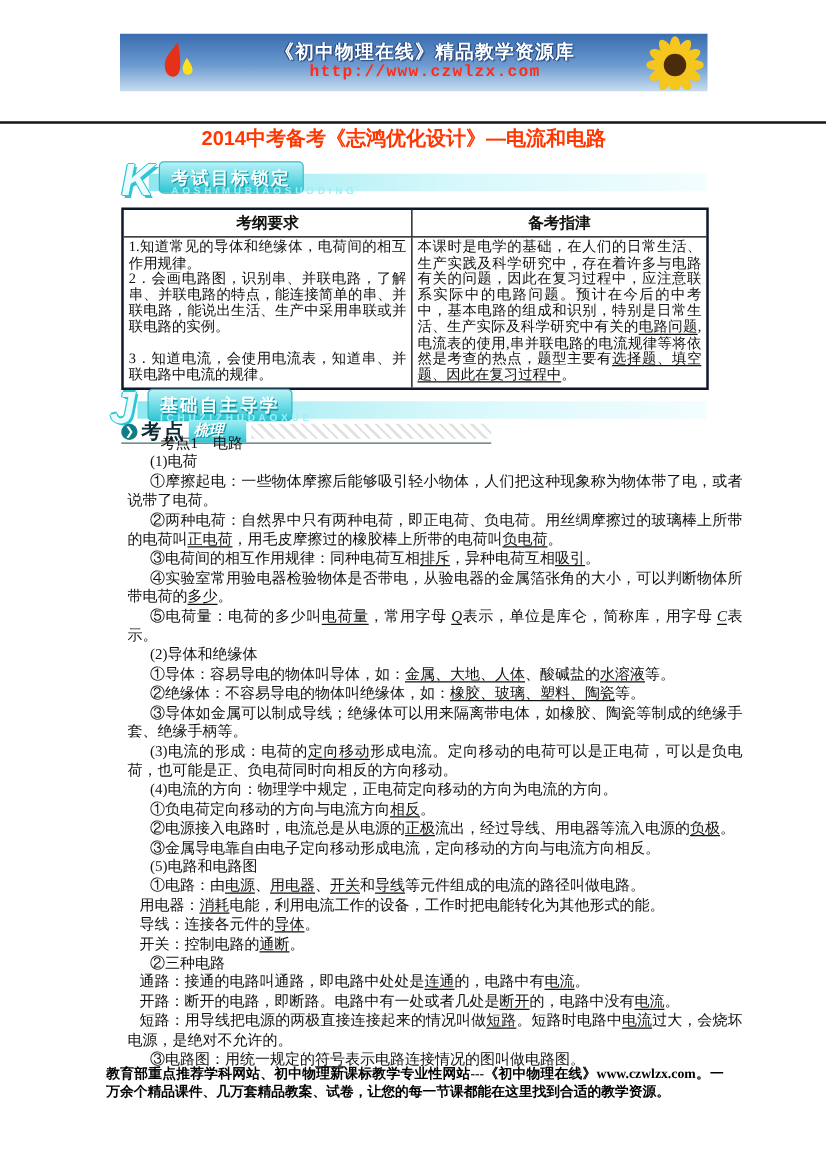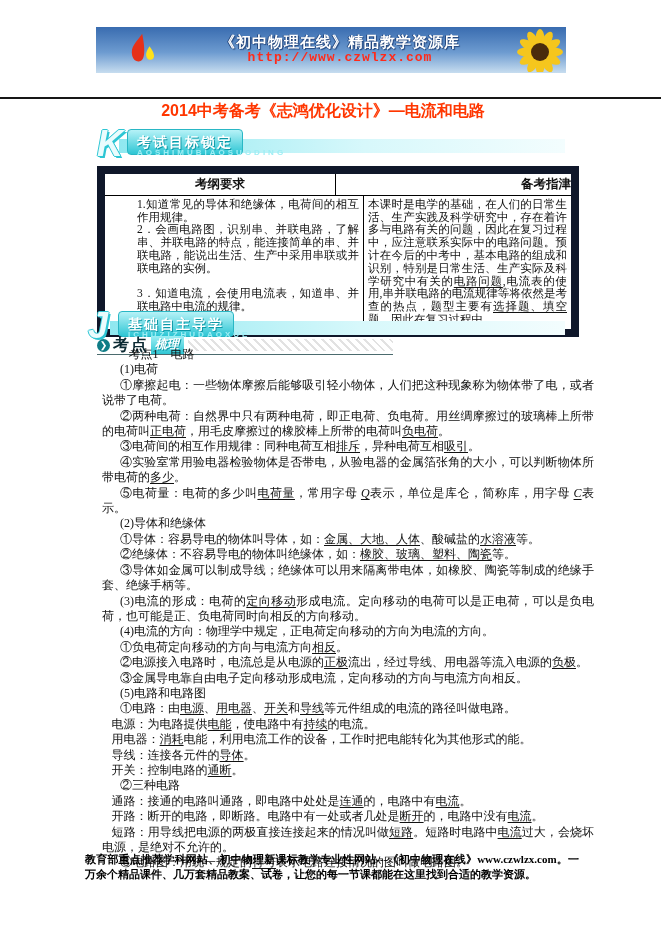--- a/index.html
+++ b/index.html
@@ -36,43 +36,43 @@
                          2px 2px 0 #2ec6d4;}
   .sec .badge{position:absolute;left:30px;top:0;display:inline-block;
              background:linear-gradient(#b6f2f7,#2ec6d4);
              border:1px solid #29b7c5;border-radius:4px;
              color:#ffffff;font-weight:bold;font-size:14px;line-height:16px;
              padding:4px 9px;text-shadow:1px 1px 0 #0d98a6;letter-spacing:2px;}
   .sec .pinyin{position:absolute;left:40px;top:19px;color:#9feef4;font-size:8px;
              font-weight:bold;letter-spacing:3px;}
 
   
-  .tbl{position:absolute;left:97px;top:166px;width:466px;border:8px solid #0f172a;
+  .tbl{position:absolute;left:97px;top:166px;width:466px;border:2px solid #0f172a;
        font-size:11.5px;line-height:12.8px;}
   .tbl-head{display:flex;border-bottom:1px solid #000;}
   .hcell{text-align:center;font-weight:bold;font-size:12.5px;padding:4px 0;}
   .hcell.l{width:230px;border-right:1px solid #000;}
-  .hcell.r{flex:1;text-align:right;}
-  .tbl-body{display:flex;margin-left:28px;}
+  .hcell.r{flex:1;}
+  .tbl-body{display:flex;}
   .cell{padding:2px 4px 3px 4px;text-align:justify;}
   .cell.l{width:222px;border-right:1px solid #000;}
   .cell.r{flex:1;}
   .cell p{margin:0;}
 
   
   .tag{position:absolute;left:97px;top:336px;width:296px;height:18px;
        border-bottom:1px solid #4b6b6e;font-family:"Liberation Sans", sans-serif;
        display:flex;align-items:center;}
   .dot{width:13px;height:13px;border-radius:50%;background:#0f7c86;color:#fff;
        font-size:9px;display:inline-flex;align-items:center;justify-content:center;
        margin-right:3px;flex:0 0 auto;}
   .dot::before{content:"\276F";}
   .tag-bold{font-weight:bold;font-size:16px;color:#0c2a33;letter-spacing:2px;}
   .tag-italic{font-style:italic;font-weight:bold;font-size:12px;color:#fff;
-       background:linear-gradient(#9deef4,#2ec6d4);padding:0 5px 1px 4px;
+       background:linear-gradient(#9deef4,#2ec6d4);padding:0 18px 1px 4px;
        margin-left:2px;text-shadow:1px 1px 0 #0d98a6;}
   .hatch{flex:1;height:12px;margin-left:4px;
        background:repeating-linear-gradient(45deg,#e2e2e2 0 2px,#ffffff 2px 6px);}
 
   
   .bodytext{position:absolute;left:102px;top:347px;width:492px;font-size:12px;
             line-height:15.4px;}
   .bp{margin:0;text-align:justify;}
   .ind-t{text-indent:2.2em;}
   .ind-a{text-indent:1.5em;}
@@ -170,21 +170,20 @@
       <p class="bp ind-a"><span>①导体：容易导电的物体叫导体，如：</span><span class="u">金属、大地、人体</span><span>、酸碱盐的</span><span class="u">水溶液</span><span>等。</span></p>
       <p class="bp ind-a"><span>②绝缘体：不容易导电的物体叫绝缘体，如：</span><span class="u">橡胶、玻璃、塑料、陶瓷</span><span>等。</span></p>
       <p class="bp ind-a"><span>③导体如金属可以制成导线；绝缘体可以用来隔离带电体，如橡胶、陶瓷等制成的绝缘手套、绝缘手柄等。</span></p>
       <p class="bp ind-a"><span>(3)电流的形成：电荷的</span><span class="u">定向移动</span><span>形成电流。定向移动的电荷可以是正电荷，可以是负电荷，也可能是正、负电荷同时向相反的方向移动。</span></p>
       <p class="bp ind-a"><span>(4)电流的方向：物理学中规定，正电荷定向移动的方向为电流的方向。</span></p>
       <p class="bp ind-a"><span>①负电荷定向移动的方向与电流方向</span><span class="u">相反</span><span>。</span></p>
       <p class="bp ind-a"><span>②电源接入电路时，电流总是从电源的</span><span class="u">正极</span><span>流出，经过导线、用电器等流入电源的</span><span class="u">负极</span><span>。</span></p>
       <p class="bp ind-a"><span>③金属导电靠自由电子定向移动形成电流，定向移动的方向与电流方向相反。</span></p>
       <p class="bp ind-a"><span>(5)电路和电路图</span></p>
       <p class="bp ind-a"><span>①电路：由</span><span class="u">电源</span><span>、</span><span class="u">用电器</span><span>、</span><span class="u">开关</span><span>和</span><span class="u">导线</span><span>等元件组成的电流的路径叫做电路。</span></p>
-      <p class="bp ind-b"><span>电源：为电路提供</span><span class="u">电能</span><span>，使电路中有</span><span class="u">持续</span><span>的电流。</span></p>
       <p class="bp ind-b"><span>用电器：</span><span class="u">消耗</span><span>电能，利用电流工作的设备，工作时把电能转化为其他形式的能。</span></p>
       <p class="bp ind-b"><span>导线：连接各元件的</span><span class="u">导体</span><span>。</span></p>
       <p class="bp ind-b"><span>开关：控制电路的</span><span class="u">通断</span><span>。</span></p>
       <p class="bp ind-a"><span>②三种电路</span></p>
       <p class="bp ind-b"><span>通路：接通的电路叫通路，即电路中处处是</span><span class="u">连通</span><span>的，电路中有</span><span class="u">电流</span><span>。</span></p>
       <p class="bp ind-b"><span>开路：断开的电路，即断路。电路中有一处或者几处是</span><span class="u">断开</span><span>的，电路中没有</span><span class="u">电流</span><span>。</span></p>
       <p class="bp ind-b"><span>短路：用导线把电源的两极直接连接起来的情况叫做</span><span class="u">短路</span><span>。短路时电路中</span><span class="u">电流</span><span>过大，会烧坏电源，是绝对不允许的。</span></p>
       <p class="bp ind-a"><span>③电路图：用统一规定的</span><span class="u">符号</span><span>表示电路连接情况的图叫做电路图。</span></p>
     </div>
 

